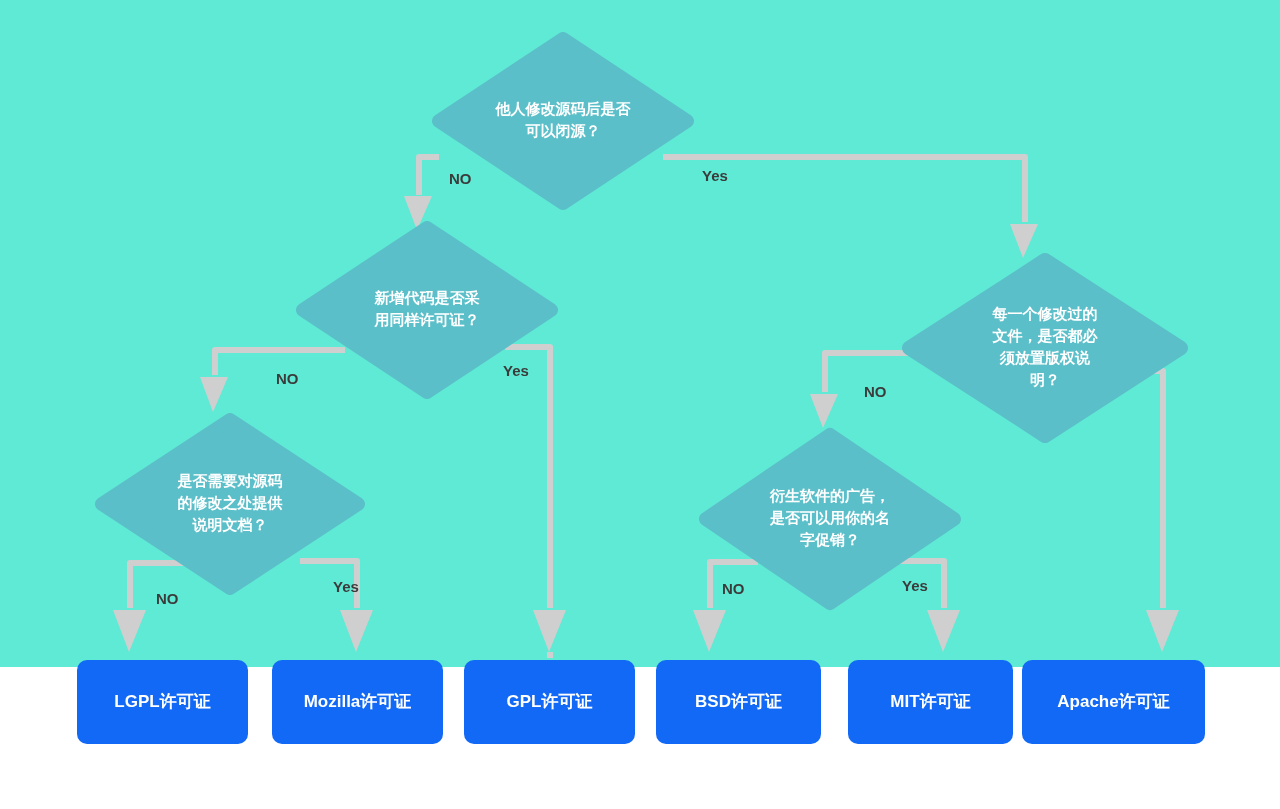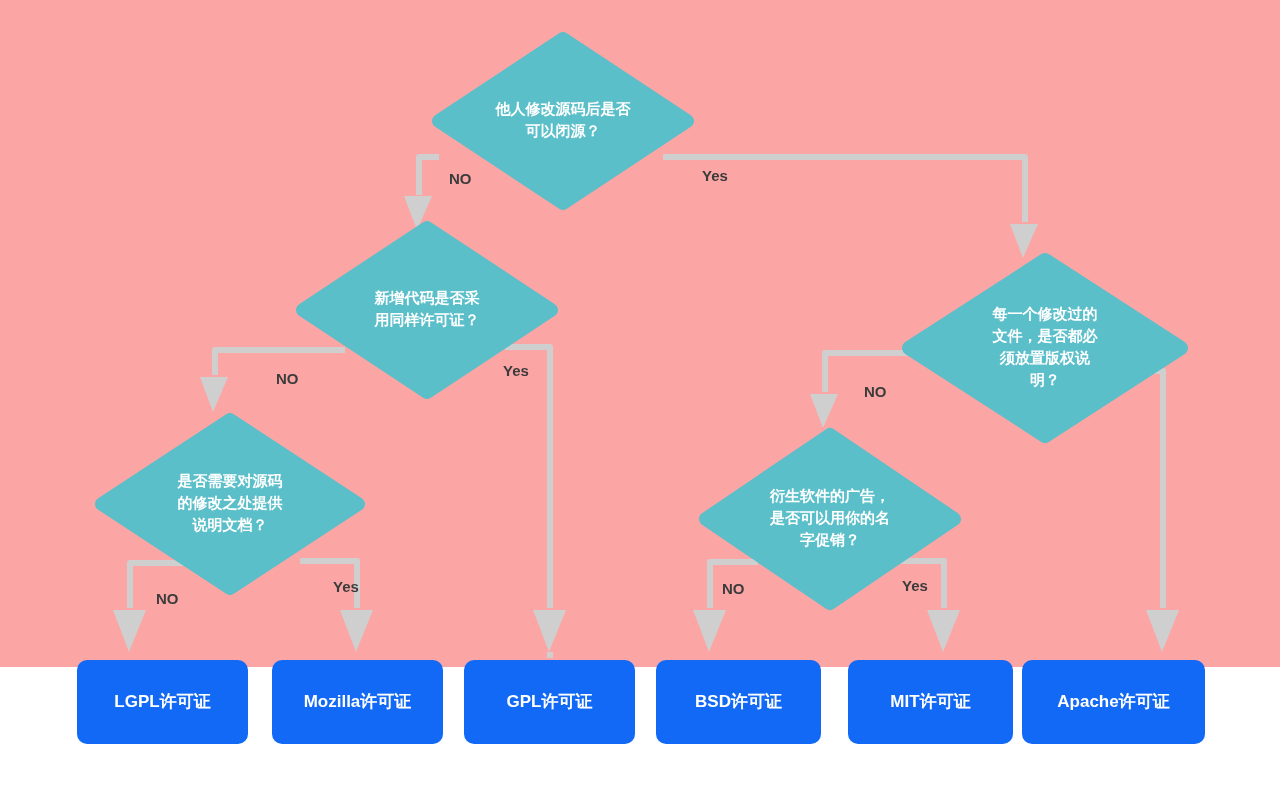--- a/index.html
+++ b/index.html
@@ -10,21 +10,21 @@
   body {
     width: 1280px;
     height: 809px;
     overflow: hidden;
     font-family: "Liberation Sans", "DejaVu Sans", sans-serif;
   }
   #flowchart-root {
     position: relative;
     width: 1280px;
     height: 667px;
-    background: #fca5a5;
+    background: #5eead4;
   }
   svg.chart-svg {
     position: absolute;
     left: 0;
     top: 0;
     width: 1280px;
     height: 809px;
   }
   .diamond-text {
     fill: #ffffff;

